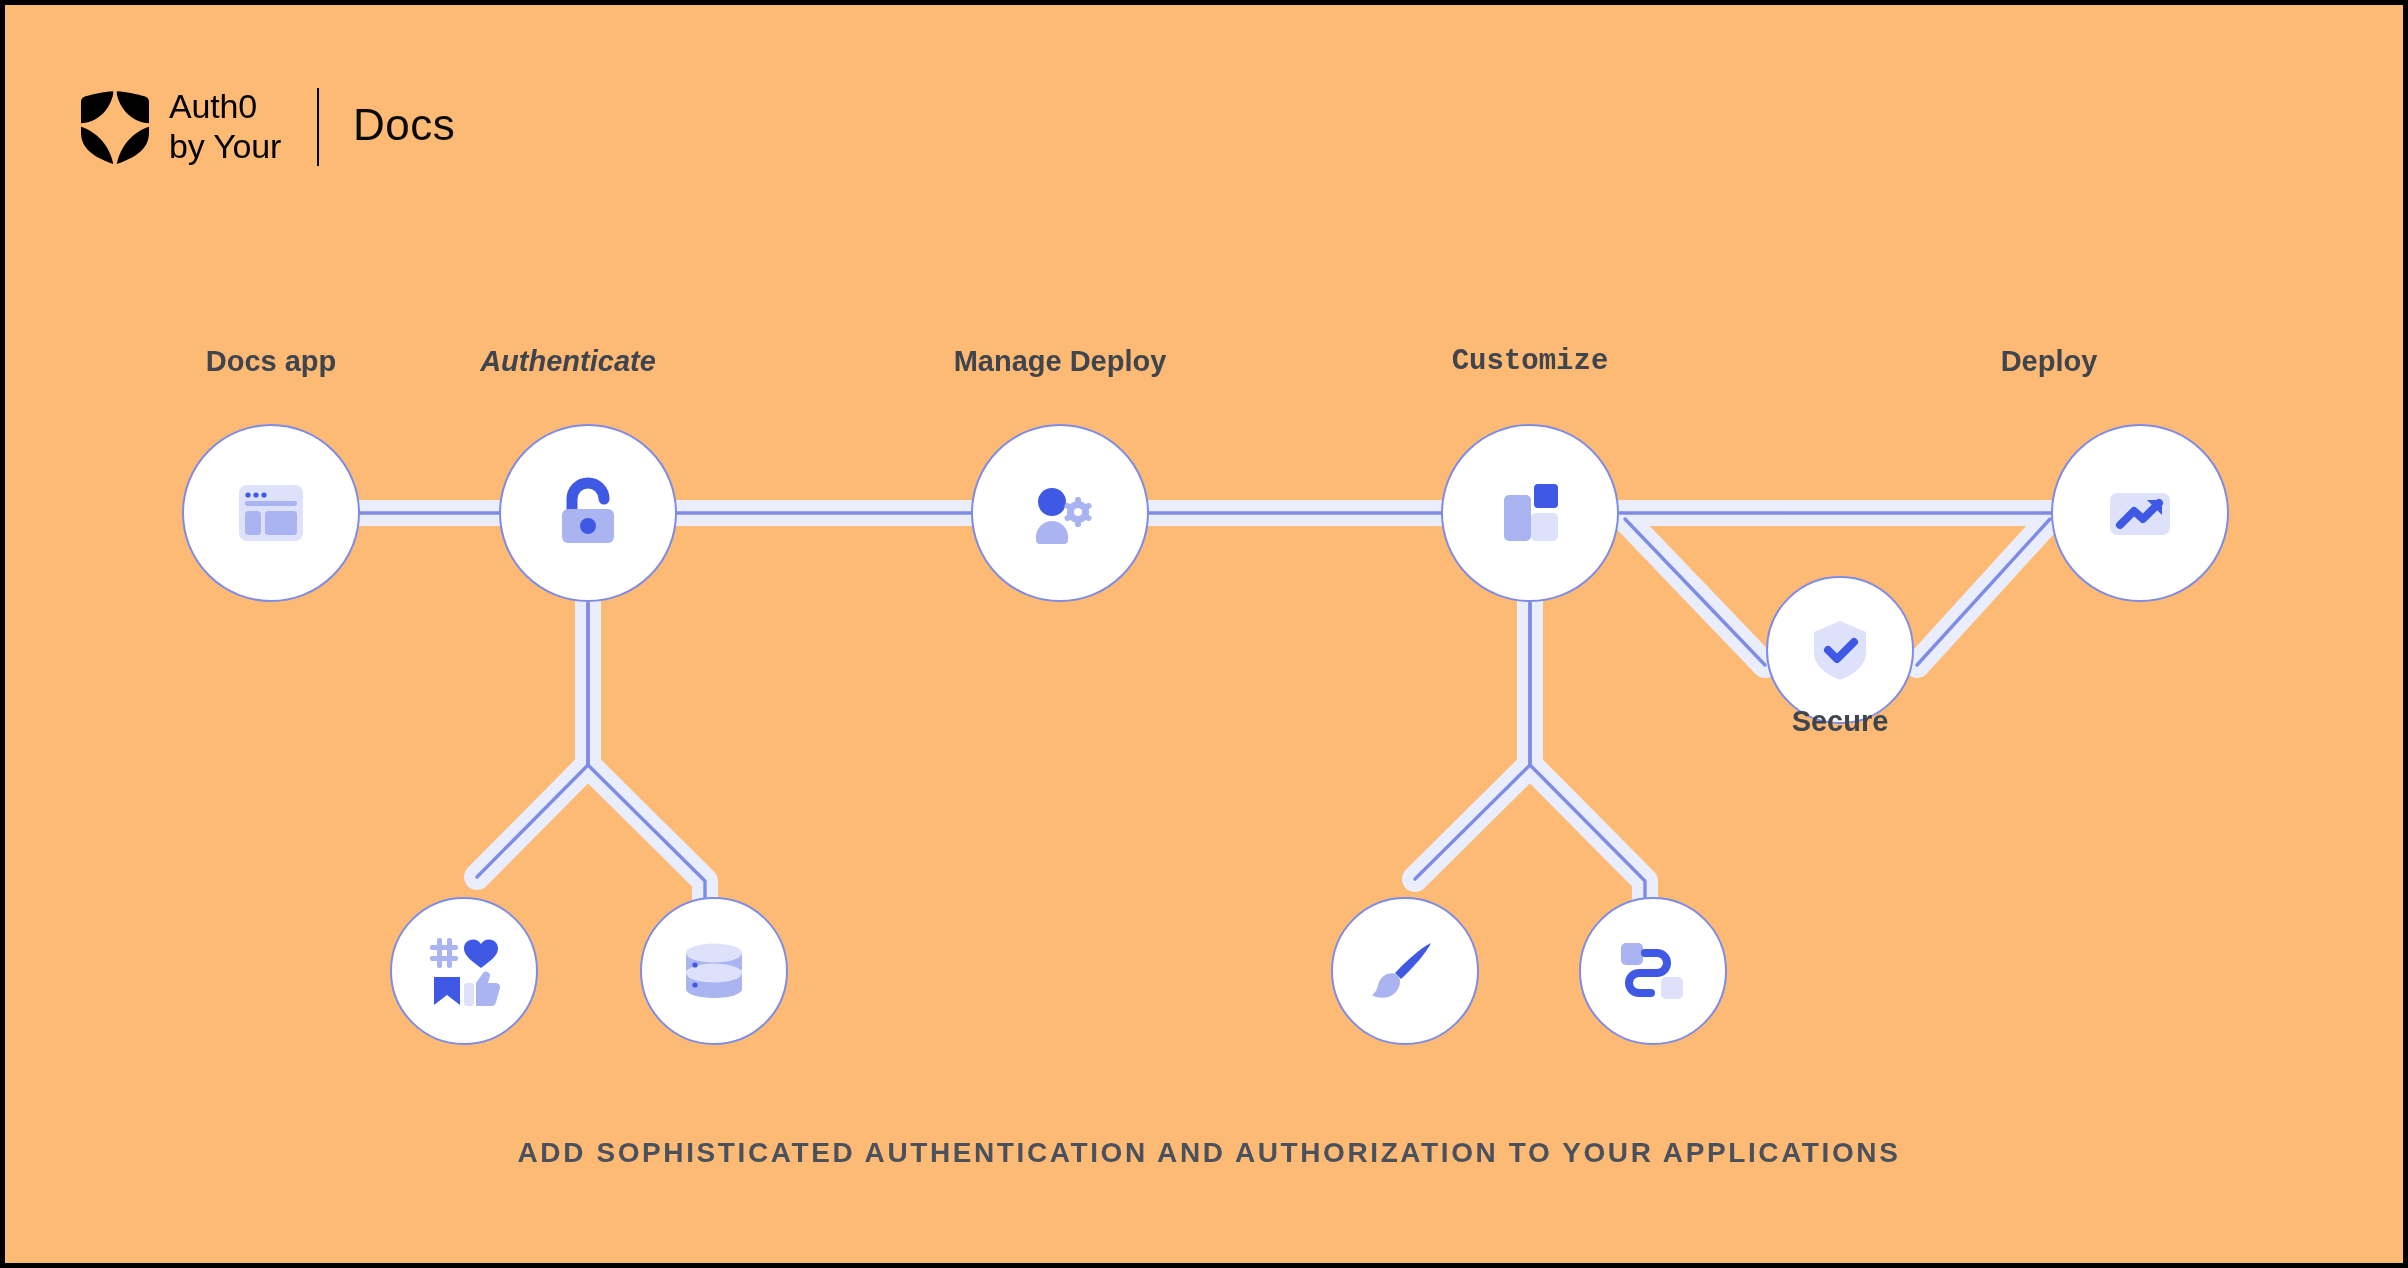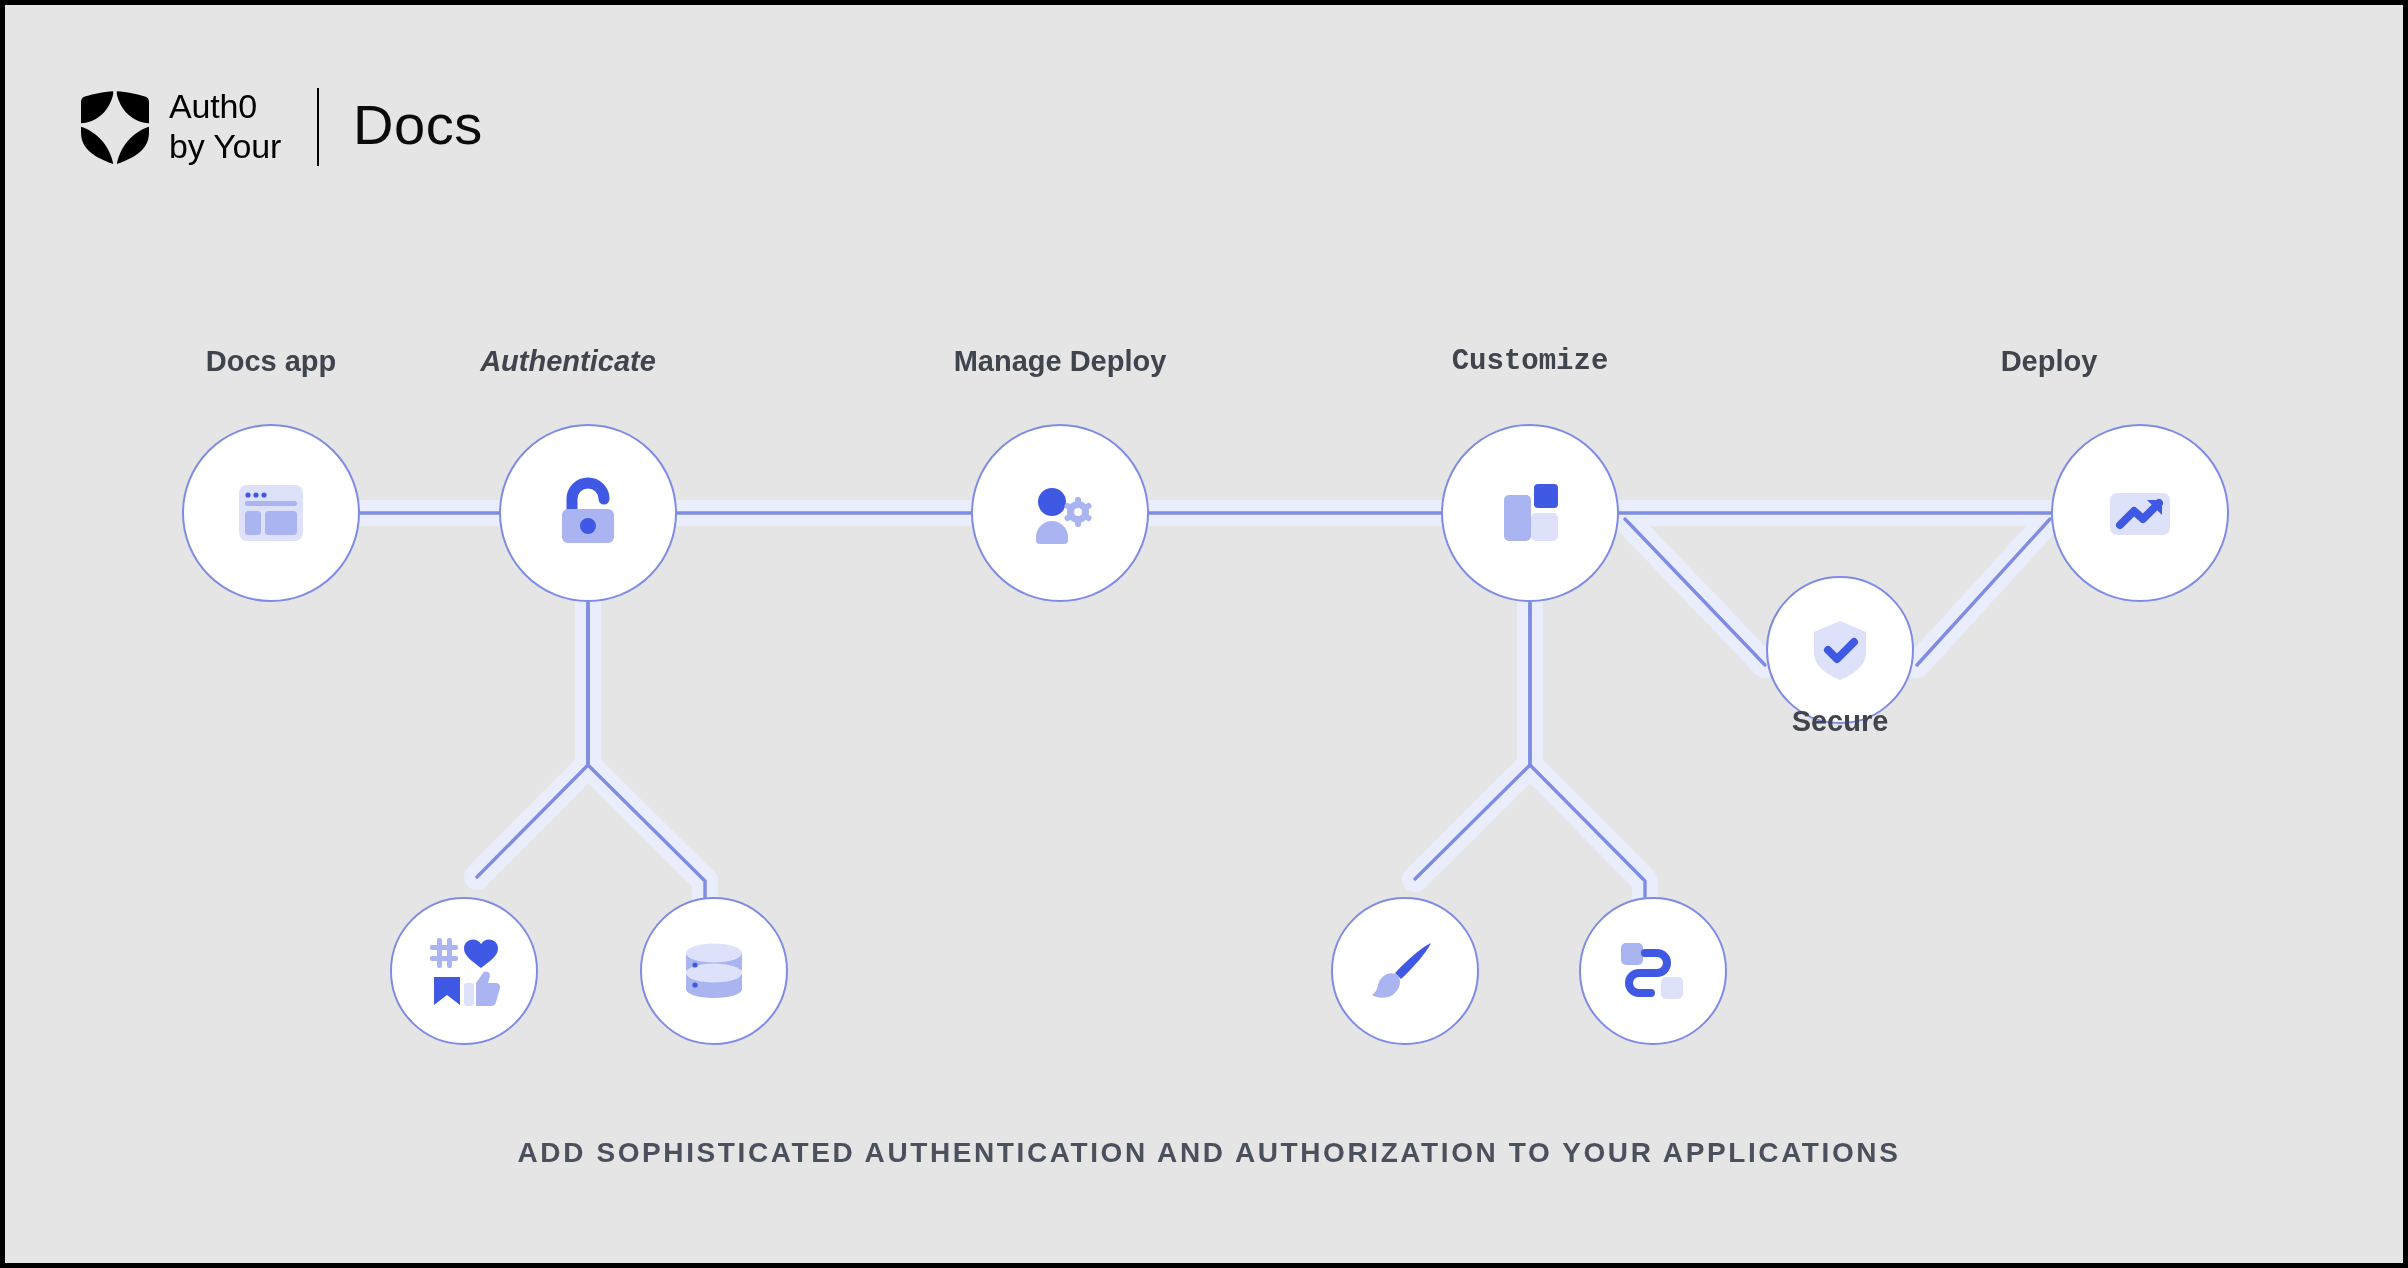--- a/index.html
+++ b/index.html
@@ -10,21 +10,21 @@
   body {
     width: 2408px;
     height: 1268px;
     font-family: "Liberation Sans", sans-serif;
     overflow: hidden;
   }
   #page {
     position: relative;
     width: 2408px;
     height: 1268px;
-    background: #e5e5e5;
+    background: #fdba74;
     box-sizing: border-box;
     border: 5px solid #000000;
   }
 
   
   #brand {
     position: absolute;
     left: 74px;
     top: 82px;
     display: flex;
@@ -53,21 +53,21 @@
   #brand-divider {
     width: 2px;
     height: 78px;
     background: #000000;
     margin-left: 36px;
     margin-right: 34px;
   }
   #brand-docs {
     font-family: "Liberation Sans", sans-serif;
     font-weight: 300;
-    font-size: 56px;
+    font-size: 44px;
     color: #0a0a0a;
     letter-spacing: 0.5px;
     line-height: 1;
     padding-bottom: 4px;
   }
 
   
   #diagram {
     position: absolute;
     left: 0;

